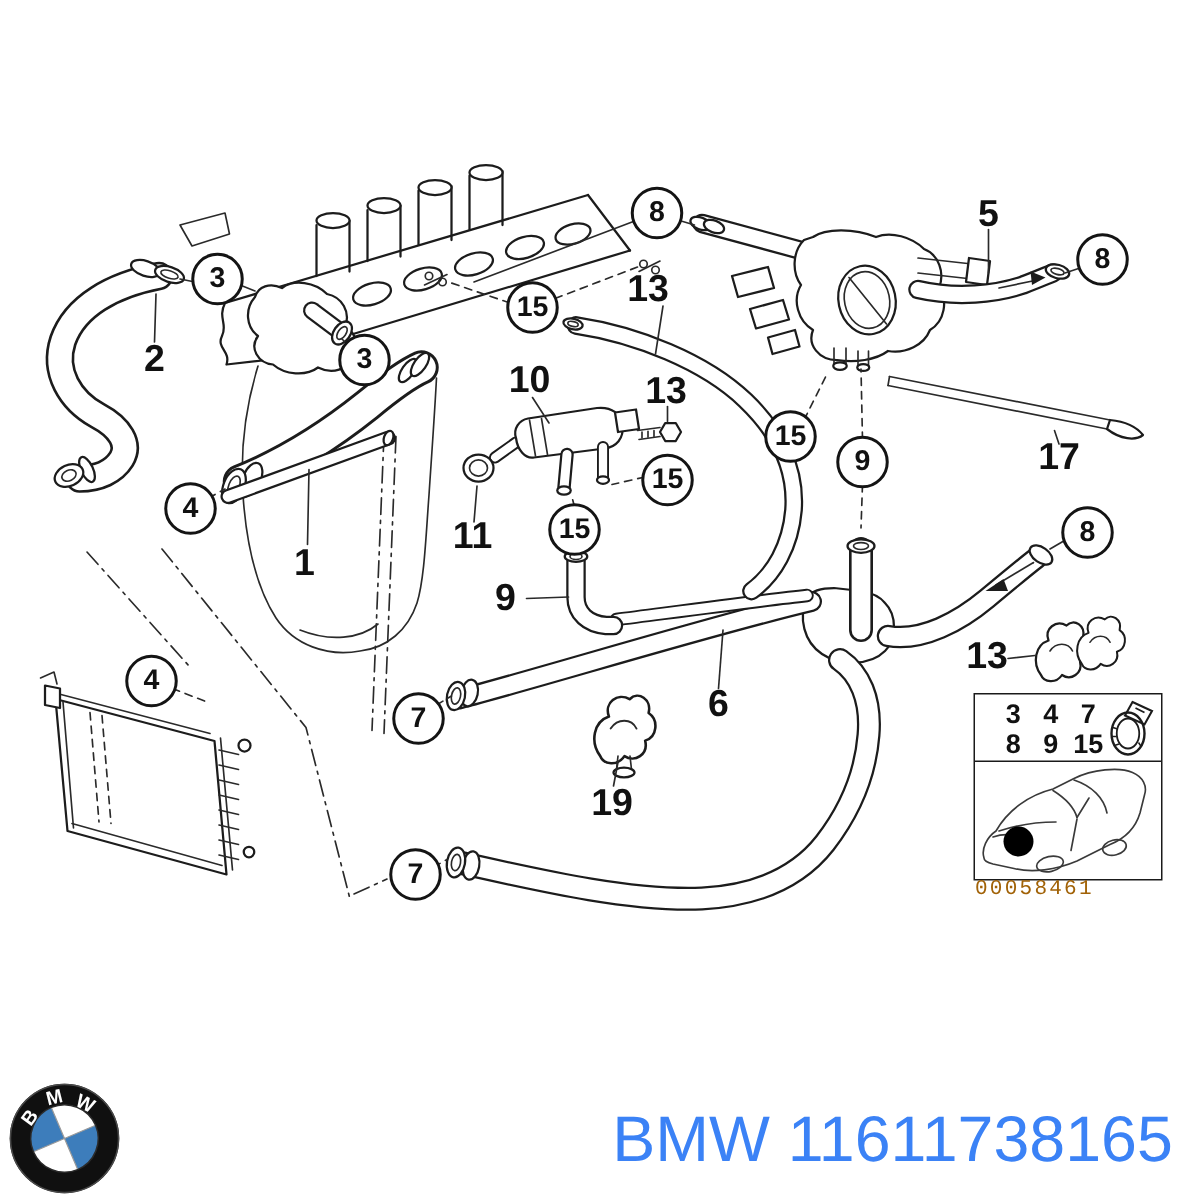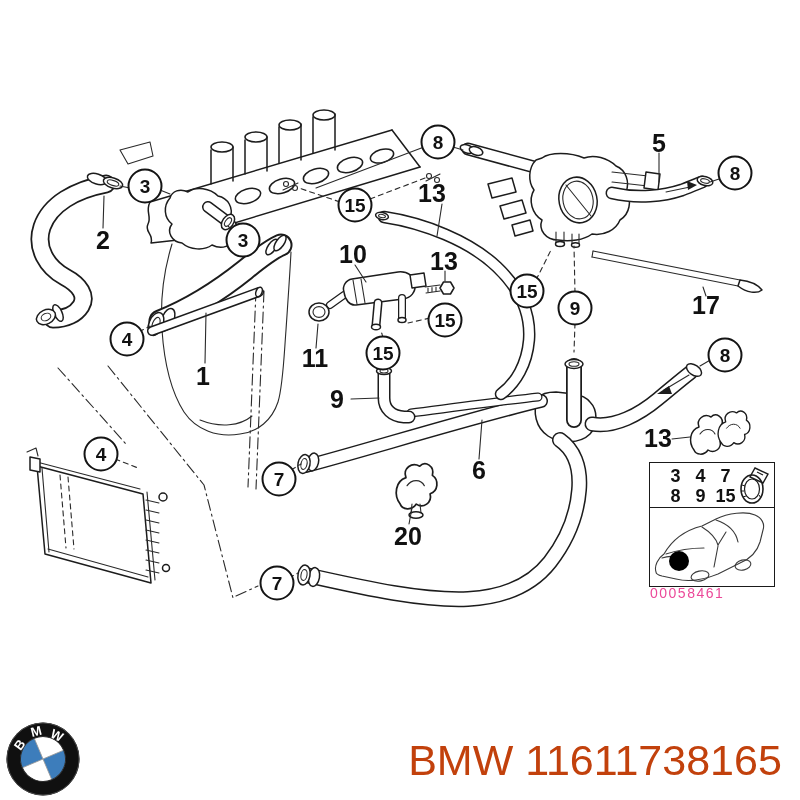--- a/index.html
+++ b/index.html
@@ -20,24 +20,24 @@
   .legend{position:absolute;left:649px;top:462px;width:124px;height:123px;
           border:1.4px solid #1a1a1a;background:#fff;z-index:3;}
   .legend .divider{position:absolute;left:0;top:44px;width:100%;height:0;
           border-top:1.2px solid #1a1a1a;}
   .legend .lrow{position:absolute;left:13px;display:flex;}
   .legend .lrow.r0{top:3px;}
   .legend .lrow.r1{top:23px;}
   .legend .lcell{width:25px;text-align:center;font-weight:bold;font-size:18px;color:#111;}
   .legend .clampicon{position:absolute;left:86px;top:2px;}
   .legend .carbox{position:absolute;left:2px;top:47px;}
-  .diagram-code{position:absolute;left:650px;top:585px;font-size:14px;color:#ec4899;
-          letter-spacing:1.5px;z-index:3;}
+  .diagram-code{position:absolute;left:650px;top:585px;font-size:14px;color:#a16207;
+          letter-spacing:1.5px;z-index:3;font-family:Liberation Mono, monospace;}
   .footer-text{position:absolute;left:395px;top:736px;width:400px;text-align:center;
-          font-size:43px;color:#c2410c;z-index:3;}
+          font-size:43px;color:#3b82f6;z-index:3;}
   .logo{position:absolute;left:5px;top:721px;z-index:3;}
 </style>
 </head>
 <body>
 
 <div class="stage">
 
   <svg class="art" width="800" height="800" viewBox="0 0 800 800">
 
     <defs>
@@ -328,21 +328,21 @@
       <div class="callout" style="left: 315px; top: 358px;">11</div>
       <div class="callout" style="left: 444px; top: 261px;">13</div>
       <div class="callout" style="left: 432px; top: 193px;">13</div>
       <div class="callout" style="left: 337px; top: 399px;">9</div>
       <div class="callout circled" style="left: 355px; top: 205px;">15</div>
       <div class="callout circled" style="left: 445px; top: 320px;">15</div>
       <div class="callout circled" style="left: 527px; top: 291px;">15</div>
       <div class="callout circled" style="left: 383px; top: 353px;">15</div>
       <div class="callout" style="left: 658px; top: 438px;">13</div>
       <div class="callout" style="left: 706px; top: 305px;">17</div>
-      <div class="callout" style="left: 408px; top: 536px;">20</div>
+      <div class="callout" style="left: 408px; top: 536px;">19</div>
     </div>
 
   <div class="legend">
     <div id="legend-grid">
         <div class="lrow r0">
           <span class="lcell">3</span>
           <span class="lcell">4</span>
           <span class="lcell">7</span>
         </div>
         <div class="lrow r1">

